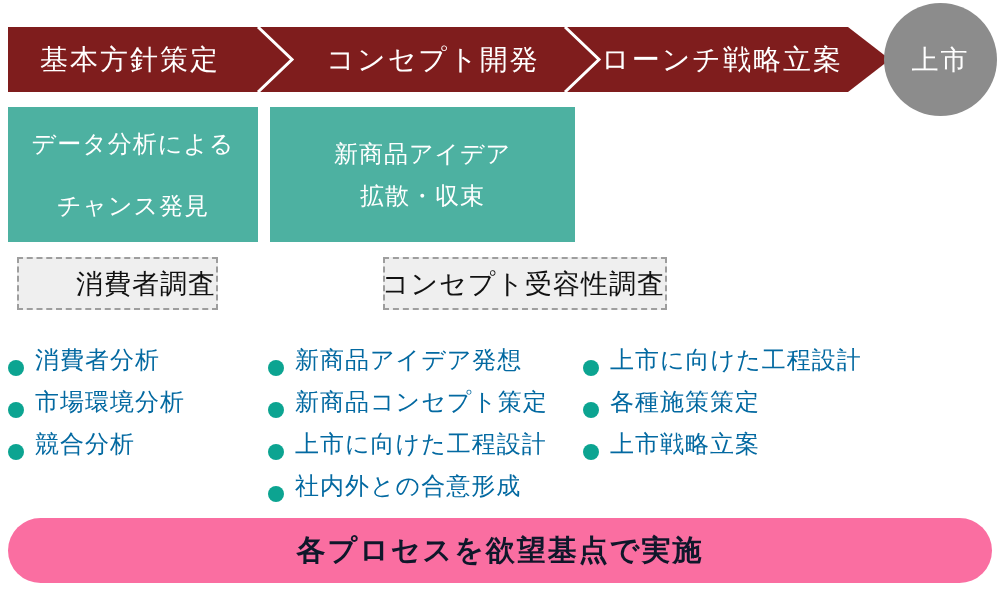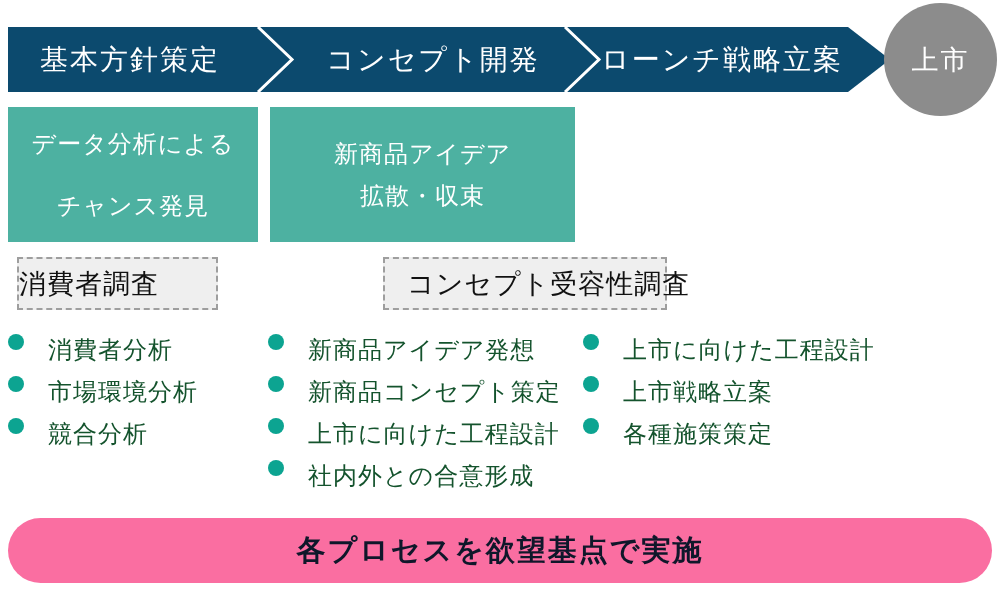--- a/index.html
+++ b/index.html
@@ -11,21 +11,21 @@
     background: #ffffff;
     font-family: "Liberation Sans", "DejaVu Sans", sans-serif;
     overflow: hidden;
   }
 
   
   .stage-bar {
     position: absolute;
     left: 8px; top: 27px;
     width: 882px; height: 65px;
-    background: #0c4a6e;
+    background: #7f1d1d;
     clip-path: polygon(0 0, calc(100% - 42px) 0, 100% 50%, calc(100% - 42px) 100%, 0 100%);
   }
   .stage-label {
     position: absolute;
     top: 50%;
     transform: translate(-50%, -50%);
     color: #ffffff;
     font-size: 28px;
     font-weight: 500;
     letter-spacing: 2px;
@@ -66,46 +66,45 @@
   .phase-box.p1 { left: 8px;   width: 250px; gap: 20px; }
   .phase-box.p2 { left: 270px; width: 305px; }
   .phase-box.p3 { left: 585px; width: 275px; }
 
   
   .survey-box {
     position: absolute;
     top: 257px; height: 53px;
     background: #efefef;
     border: 2px dashed #9e9e9e;
-    display: flex; align-items: center; justify-content: flex-start;
+    display: flex; align-items: center; justify-content: flex-end;
     font-size: 27px;
     color: #111111;
     letter-spacing: 1px;
     white-space: nowrap;
   }
   .survey-box.sv1 { left: 17px;  width: 201px; }
   .survey-box.sv2 { left: 383px; width: 284px; padding-left: 22px; }
 
   
   .task-col {
     position: absolute;
     top: 334px;
     list-style: none;
   }
   .task-col.c1 { left: 8px; }
   .task-col.c2 { left: 268px; }
   .task-col.c3 { left: 583px; }
   .task-item {
     height: 42px;
-    display: flex; align-items: flex-start;
+    display: flex; align-items: flex-end;
     font-size: 24px;
-    color: #14532d;
+    color: #0369a1;
     letter-spacing: 1px;
     white-space: nowrap;
-    gap: 13px;
   }
   .bullet-dot {
     width: 16px; height: 16px;
     border-radius: 50%;
     background: #0ca491;
     margin-right: 11px;
     flex: 0 0 auto;
   }
 
   
@@ -191,25 +190,25 @@
     </li>
   </ul>
 
   <ul class="task-col c3">
     <li class="task-item">
       <span class="bullet-dot"></span>
       <span>上市に向けた工程設計</span>
     </li>
     <li class="task-item">
       <span class="bullet-dot"></span>
+      <span>各種施策策定</span>
+    </li>
+    <li class="task-item">
+      <span class="bullet-dot"></span>
       <span>上市戦略立案</span>
-    </li>
-    <li class="task-item">
-      <span class="bullet-dot"></span>
-      <span>各種施策策定</span>
     </li>
   </ul>
 
   <div class="footer-banner">
     <span>各プロセスを欲望基点で実施</span>
   </div>
 
 </div>
 
 </body></html>

